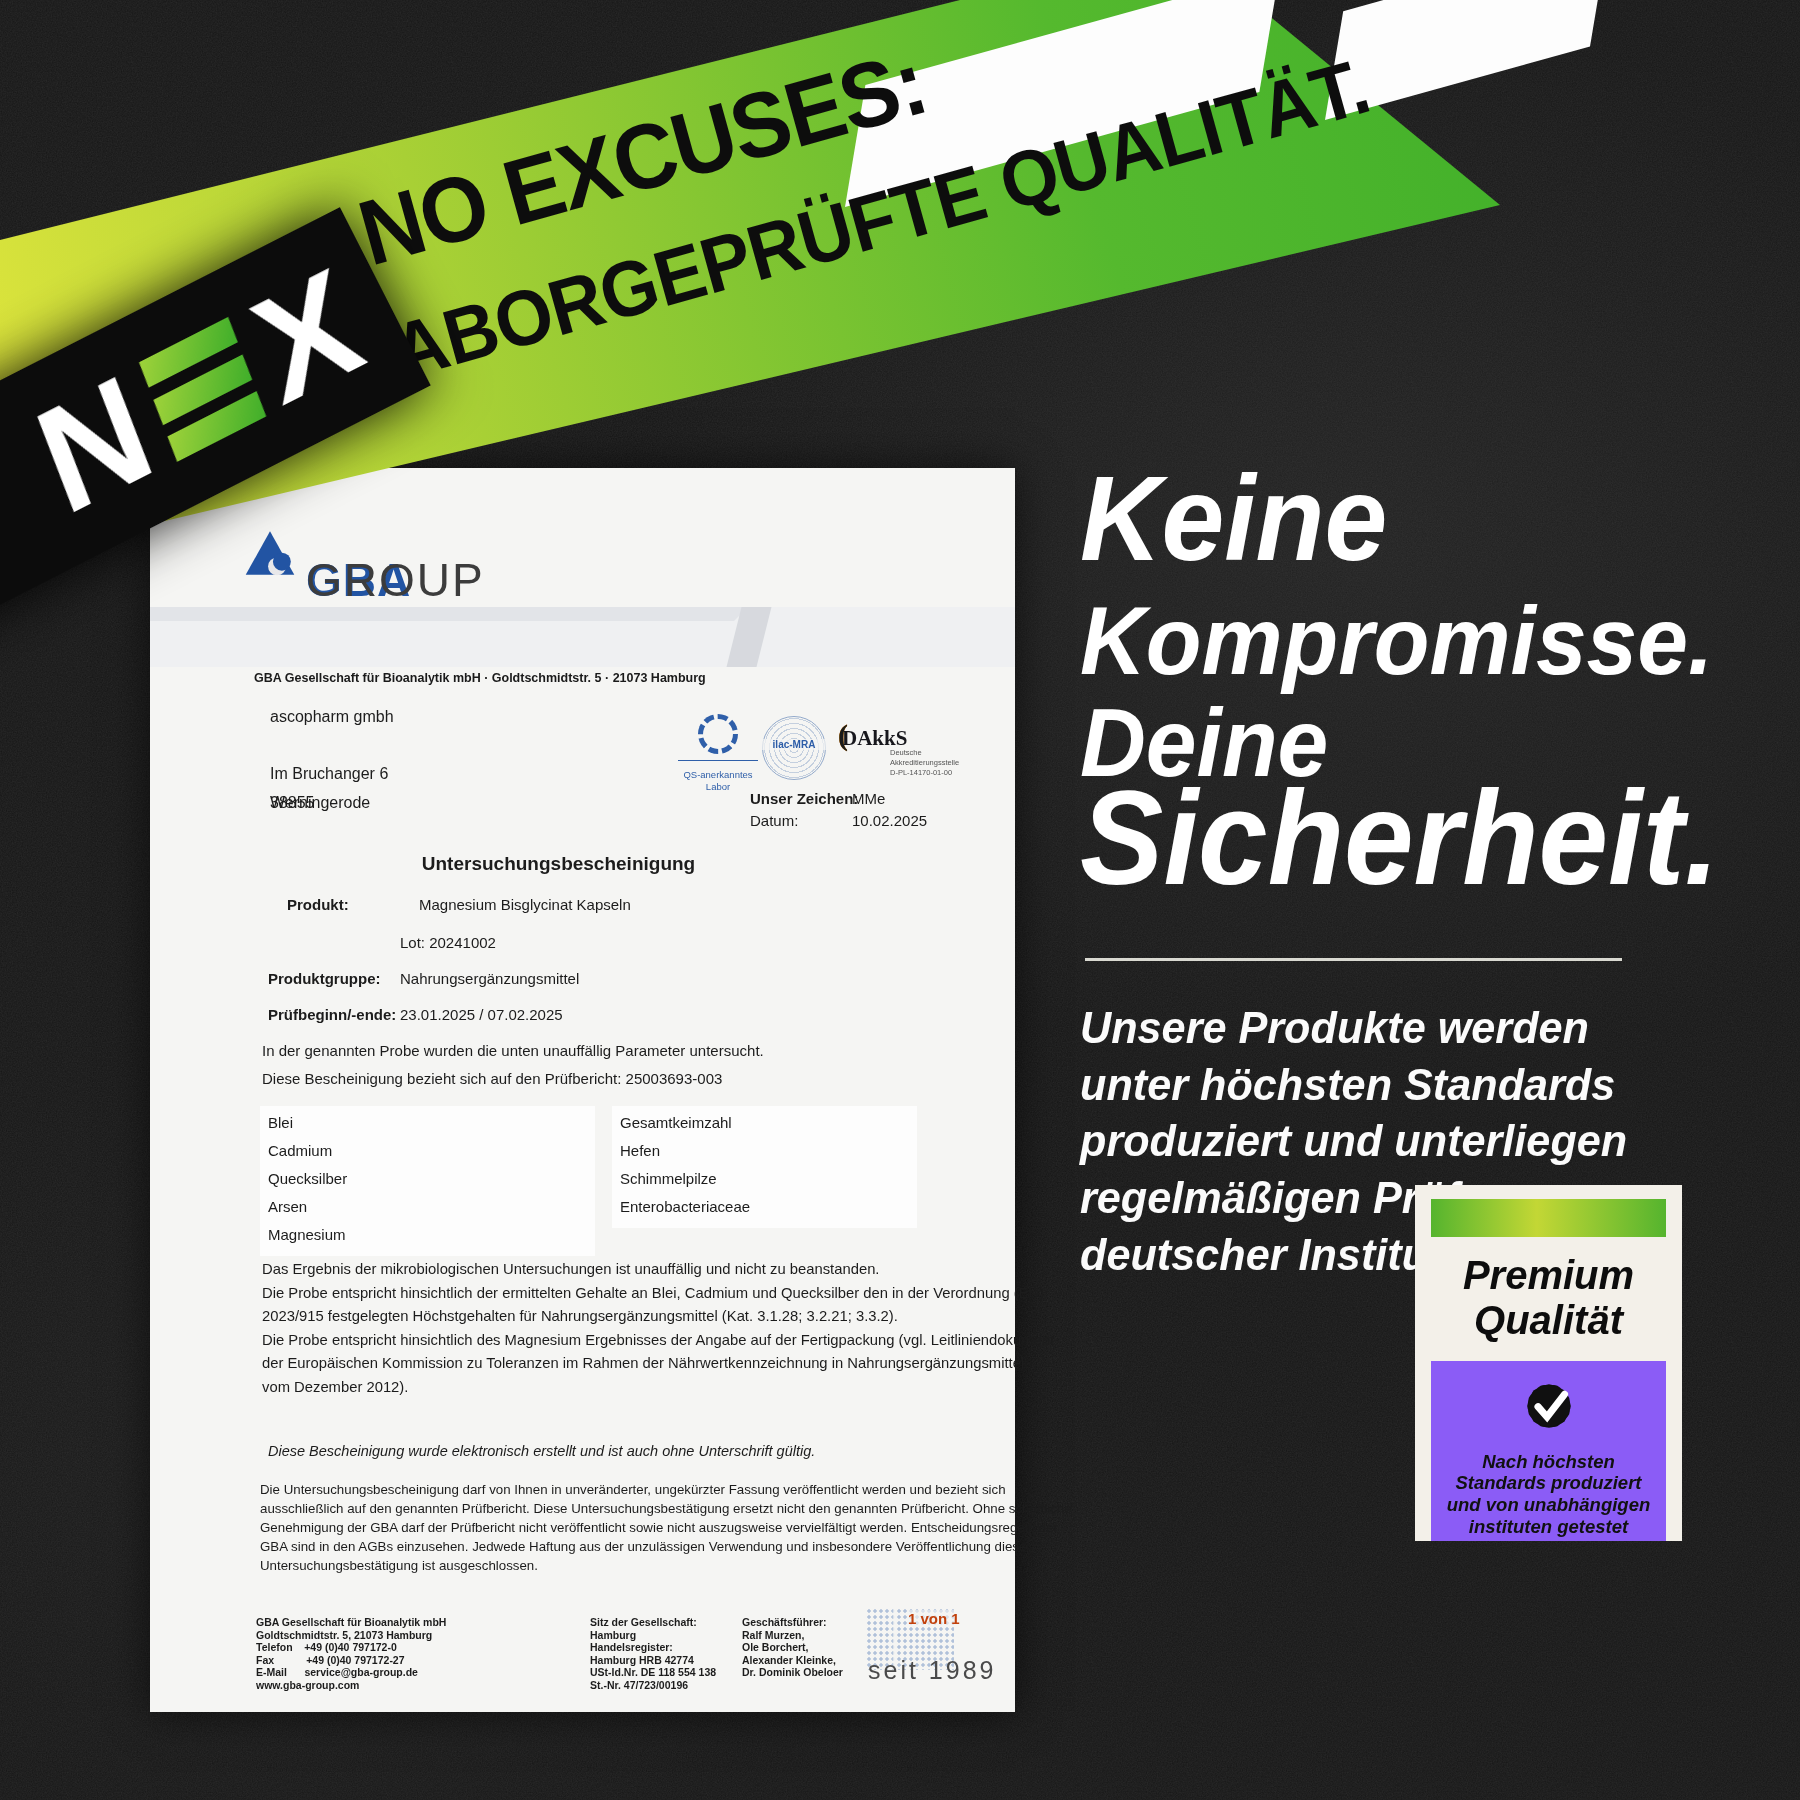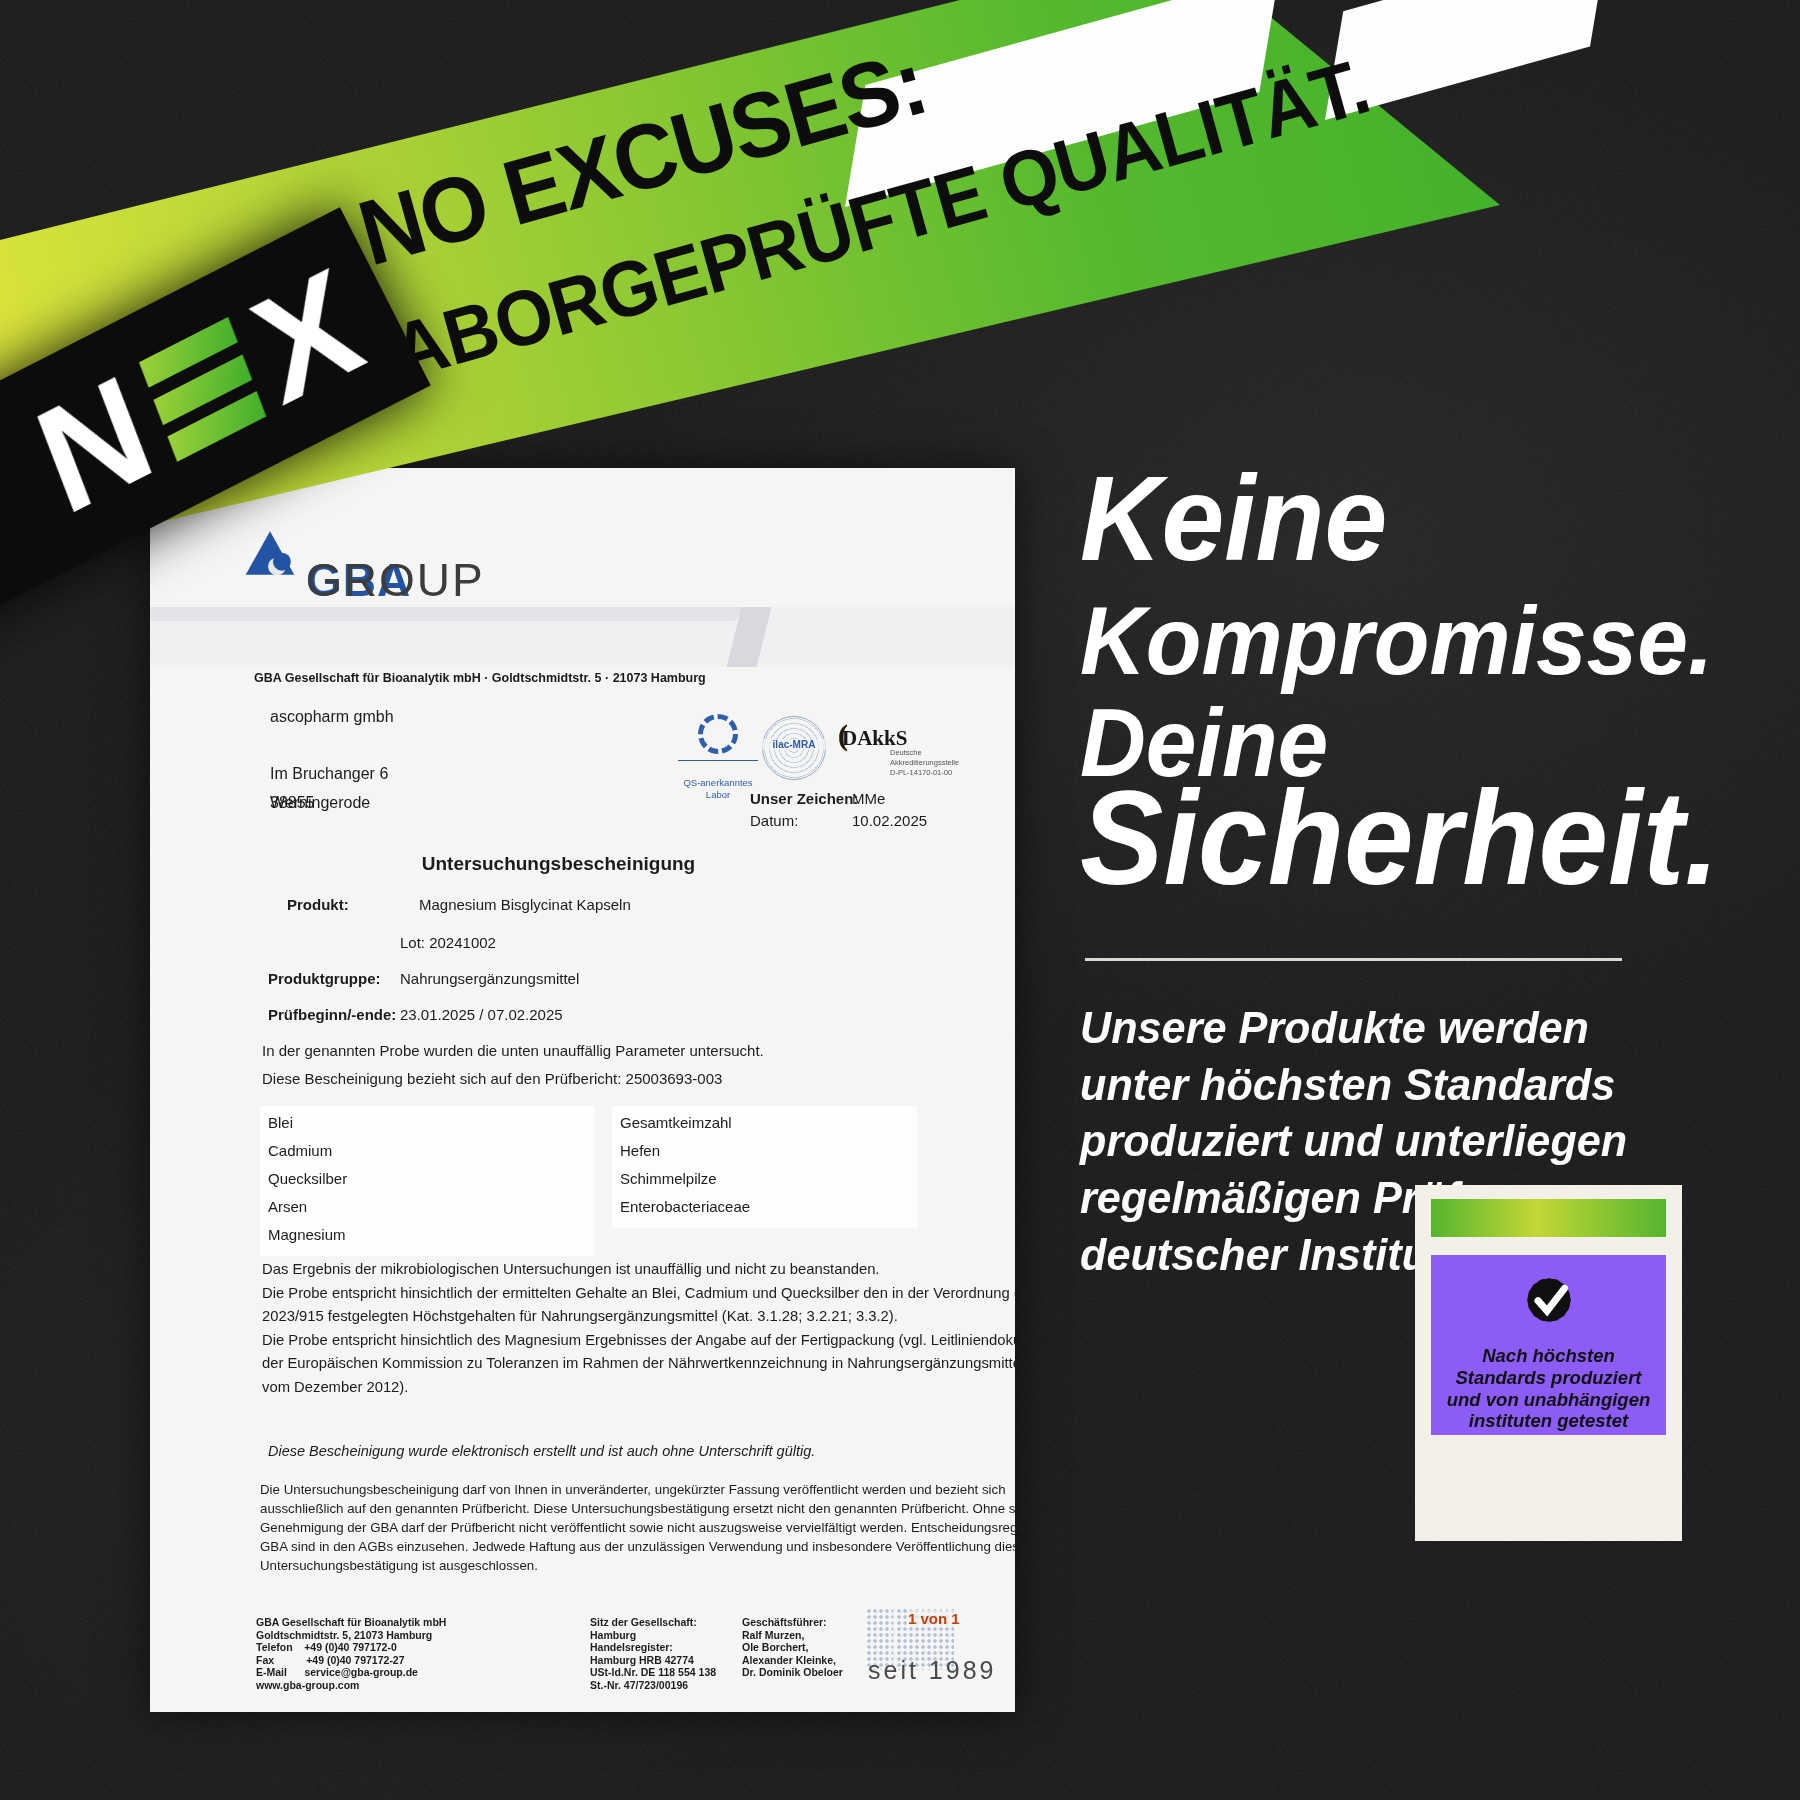--- a/index.html
+++ b/index.html
@@ -25,21 +25,21 @@
   .band-diag{left:584px;top:139px;width:30px;height:60px;background:#d7d9de;transform:skewX(-14deg);}
   .sender{left:104px;top:203px;font-size:12.5px;font-weight:700;color:#1a1a1a;}
   .rcpt-name{left:120px;top:240px;font-size:16px;}
   .rcpt-street{left:120px;top:297px;font-size:16px;}
   .rcpt-city{left:120px;top:326px;font-size:16px;}
   .rcpt-city i{font-style:normal;display:inline-block;width:40px;}
 
   .seal-qs{left:528px;top:246px;width:80px;text-align:center;}
   .qs-ring{position:static;display:inline-block;width:30px;height:30px;border:5px dashed #2f5fa9;border-radius:50%;}
   .qs-label{position:static;display:block;margin-top:2px;border-top:1px solid #2f5fa9;
-    font-size:9.5px;color:#2f5fa9;white-space:pre-line;line-height:1.25;padding-top:16px;}
+    font-size:9.5px;color:#2f5fa9;white-space:pre-line;line-height:1.25;padding-top:8px;}
   .seal-ilac{left:612px;top:248px;width:62px;height:62px;border:1.5px solid #93aacb;border-radius:50%;
     background:repeating-radial-gradient(circle at 50% 50%, transparent 0 4px, rgba(147,170,203,.5) 4px 5px);}
   .ilac-label{left:-4px;top:22px;width:70px;text-align:center;font-size:10px;font-weight:700;color:#2d5da8;
     background:rgba(245,245,243,.7);}
   .seal-dakks{left:688px;top:250px;width:170px;}
   .dakks-arcs{position:static;font-size:30px;font-weight:700;letter-spacing:-8px;font-family:"Liberation Serif",serif;}
   .dakks-arcs .a1{color:#1a1a1a;}.dakks-arcs .a2{color:#c1121f;}.dakks-arcs .a3{color:#e3b505;}
   .dakks-word{position:static;font-family:"Liberation Serif",serif;font-size:21px;color:#17171c;font-weight:600;padding-left:4px;}
   .dakks-sub{left:52px;top:30px;font-size:7.5px;color:#555;white-space:pre-line;line-height:1.3;}
 
@@ -222,20 +222,21 @@
 
   <div class="hl hl1 rp">Keine</div>
   <div class="hl hl2 rp">Kompromisse.</div>
   <div class="hl hl3 rp">Deine</div>
   <div class="hl hl4 rp">Sicherheit.</div>
   <div class="divider"></div>
   <div class="rpar">Unsere Produkte werden unter höchsten Standards produziert und unterliegen regelmäßigen Prüfungen deutscher Institute.</div>
 
   <div class="badge">
     <div class="badge-bar"></div>
+    <div class="badge-title"><span>Premium</span><br><span>Qualität</span></div>
     <div class="badge-box">
       <svg width="62" height="62" viewBox="0 0 48 48">
         <g fill="#101010">
           <rect x="10" y="10" width="28" height="28" rx="7"></rect>
           <rect x="10" y="10" width="28" height="28" rx="7" transform="rotate(22.5 24 24)"></rect>
           <rect x="10" y="10" width="28" height="28" rx="7" transform="rotate(45 24 24)"></rect>
           <rect x="10" y="10" width="28" height="28" rx="7" transform="rotate(67.5 24 24)"></rect>
           <circle cx="24" cy="24" r="16"></circle>
         </g>
         <path d="M15.5 24.5 l7 8 L36 15" stroke="#fff" stroke-width="5.5" fill="none" stroke-linecap="round"></path>

